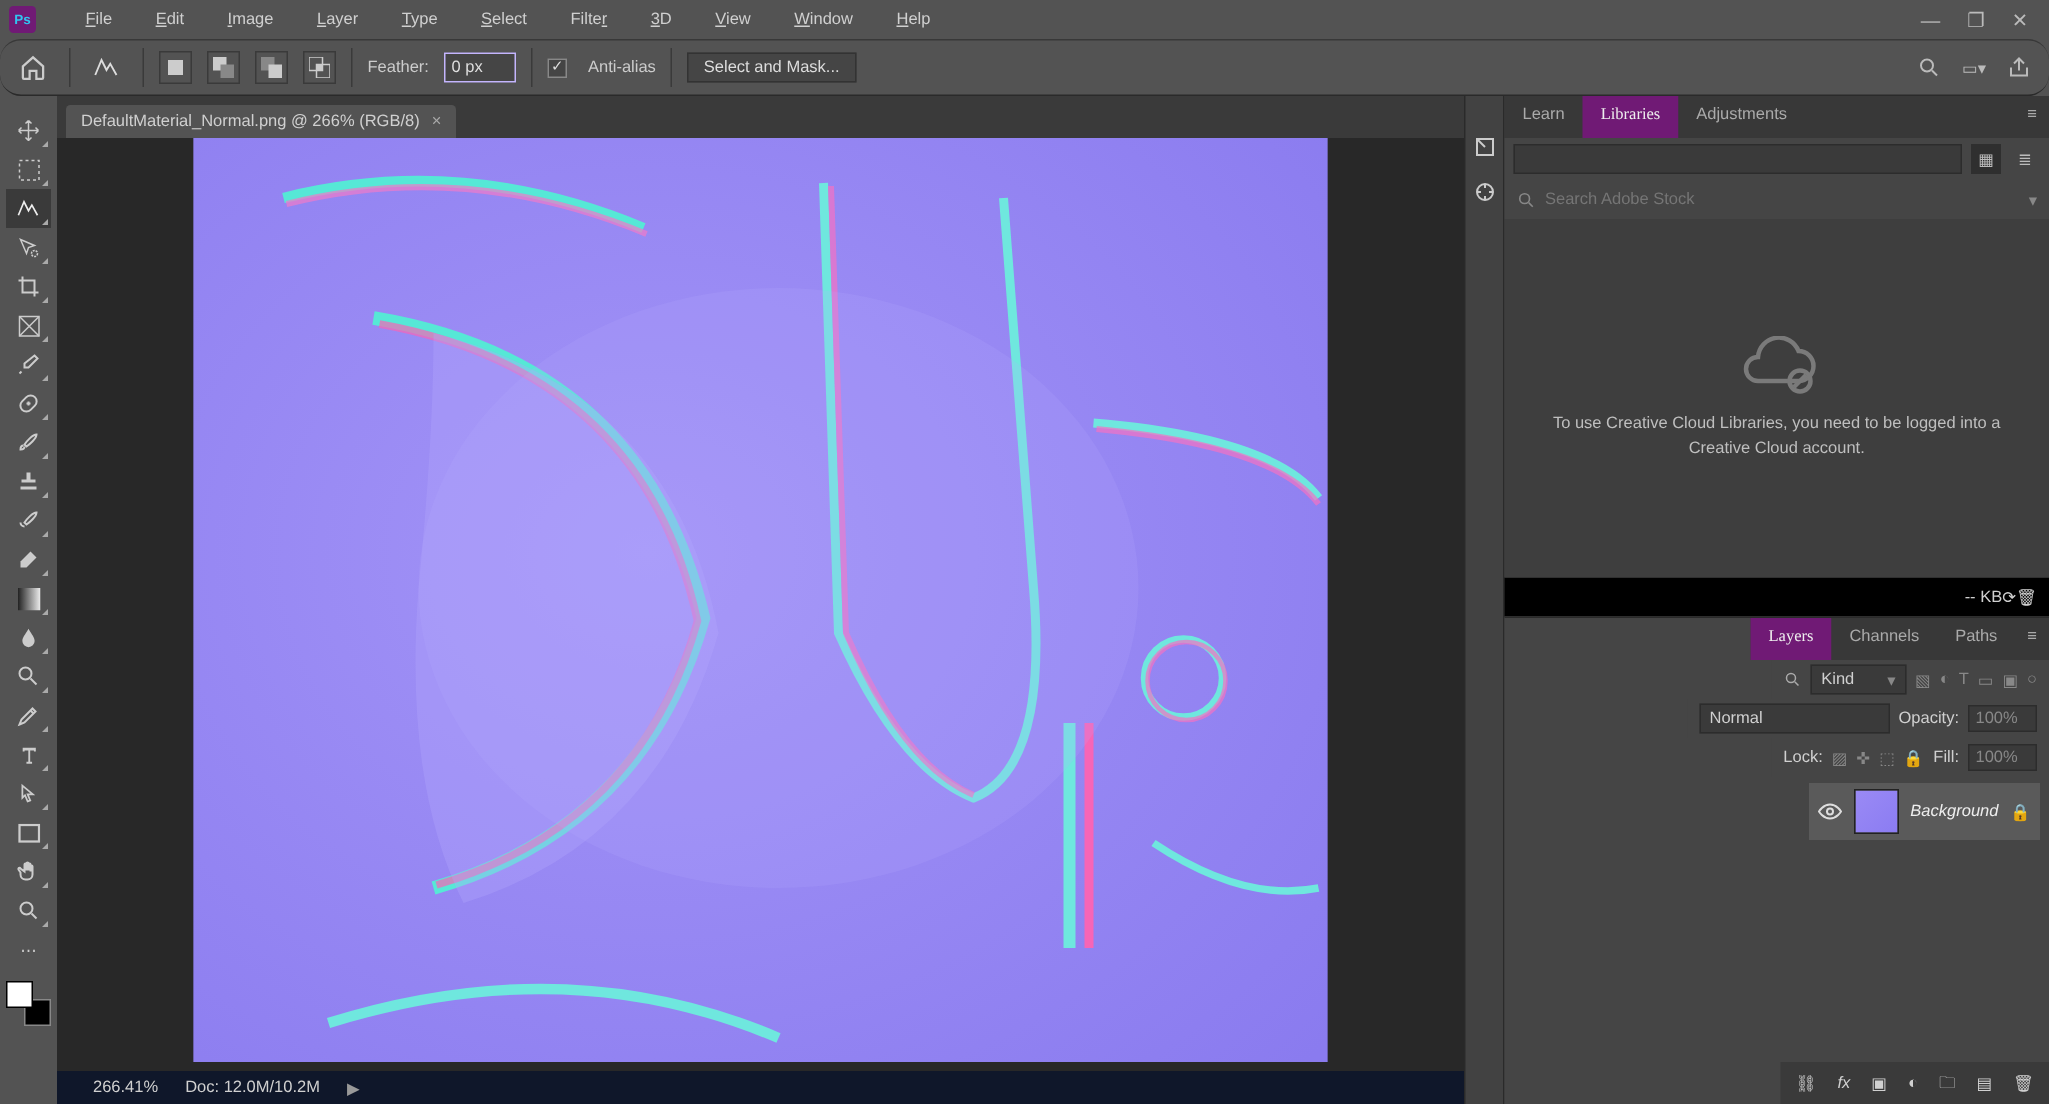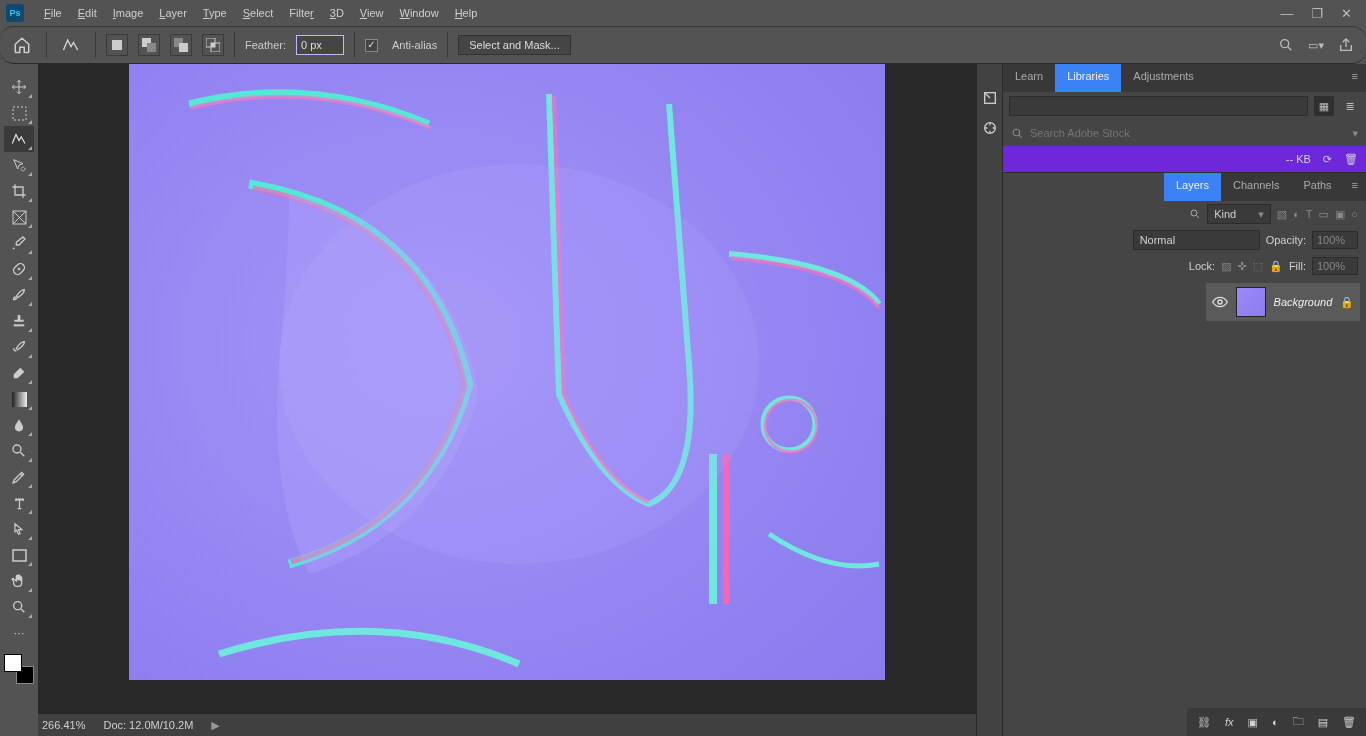--- a/index.html
+++ b/index.html
@@ -1,19 +1,19 @@
 <!DOCTYPE html>
 <html><head>
 <meta charset="utf-8">
 <style>
 * { box-sizing: border-box; margin: 0; padding: 0; font-family: "Segoe UI", Tahoma, sans-serif; font-size: 11px; color: #d0d0d0; user-select: none; }
 body { width: 1366px; height: 736px; background: #535353; overflow: hidden; display: flex; flex-direction: column; }
 .menubar { height: 26px; background: #535353; display: flex; align-items: center; padding: 0 6px; }
-.ps-logo { width: 18px; height: 18px; background:#0c4a6e; border-radius:3px; display:flex; align-items:center; justify-content:center; font-size:9px; font-weight:bold; color:#31c5f0; margin-right:12px;}
-.menubar .mi { padding: 4px 8px; cursor: default; }
+.ps-logo { width: 18px; height: 18px; background:#701a75; border-radius:3px; display:flex; align-items:center; justify-content:center; font-size:9px; font-weight:bold; color:#31c5f0; margin-right:12px;}
+.menubar .mi { padding: 4px 8px; cursor: default; margin-left: 13px; }
 .menubar .mi u { text-decoration: underline; }
 .win-controls { margin-left:auto; display:flex; gap:18px; padding-right:8px;}
 .win-controls span { font-size:13px; color:#bbb;}
 .optbar { height: 38px; background:#535353; border-top:1px solid #383838; border-bottom:1px solid #2a2a2a; display:flex; align-items:center; padding:0 8px; gap:10px;border-radius:14px;}
 .home-icon, .tool-indicator { width:28px; height:28px; display:flex; align-items:center; justify-content:center; }
 .divider { width:1px; height:26px; background:#3a3a3a; }
 .opt-btn { width:22px; height:22px; border:1px solid #3a3a3a; display:flex; align-items:center; justify-content:center; background:#535353;}
 .opt-label { color:#ccc; }
 .opt-input { width:48px; height:20px; background:#454545; border:1px solid #c4b5fd; color:#ddd; padding:0 4px; }
 .checkbox { width:13px; height:13px; border:1px solid #888; background:#454545; display:inline-flex; align-items:center; justify-content:center; margin-right:4px;}
@@ -28,38 +28,38 @@
 .toolbar .tbtn.sel::after{content:"";position:absolute;right:2px;bottom:2px;border-right:4px solid #aaa;border-top:4px solid transparent;}
 .swatches { margin-top:8px; width:30px; height:30px; position:relative;}
 .swatch-fg { position:absolute; top:0; left:0; width:18px; height:18px; background:#fff; border:1px solid #000;}
 .swatch-bg { position:absolute; bottom:0; right:0; width:18px; height:18px; background:#000; border:1px solid #888;}
 .doc-area { flex:1; display:flex; flex-direction:column; background:#282828; min-width:0;}
 .tabrow { height:28px; background:#3a3a3a; display:flex; align-items:flex-end; padding-left:6px;}
 .doc-tab { background:#535353; padding:5px 10px; border-top-left-radius:3px; border-top-right-radius:3px; display:flex; align-items:center; gap:8px; font-size:11px; color:#ddd;}
 .doc-tab .close { color:#aaa;}
 .canvas-wrap { flex:1; display:flex; justify-content:center; align-items:flex-start; overflow:hidden; position:relative;}
 .canvas { width:756px; height:616px; margin-top:0; background:linear-gradient(135deg,#9a8af5,#8b7cf2);}
-.status { height:22px; background:#404040; display:flex; align-items:center; gap:18px; padding:0 4px; font-size:11px; color:#ccc;}
+.status { height:22px; background:#0f172a; display:flex; align-items:center; gap:18px; padding:0 24px; font-size:11px; color:#ccc;}
 .status .arrow { color:#999;}
 .right-dock { width:26px; background:#424242; display:flex; flex-direction:column; align-items:center; gap:14px; padding-top:26px; border-left:1px solid #2a2a2a;}
 .right-dock span { color:#ccc;}
 .panel-col { width:364px; background:#454545; display:flex; flex-direction:column; border-left:1px solid #2a2a2a;}
 .panel-tabs { height:28px; background:#383838; display:flex; align-items:stretch;}
 .panel-tabs .pt { padding:6px 12px; color:#aaa; background:#383838;}
-.panel-tabs .pt.active { background:#3b82f6; color:#eee;}
+.panel-tabs .pt.active { background:#701a75; color:#eee;font-family:Liberation Serif, serif;}
 .panel-tabs .menu-icn { margin-left:auto; padding:6px 8px; color:#aaa;}
 .lib-row { height:28px; background:#454545; display:flex; align-items:center; padding:0 6px; gap:6px;}
 .lib-select { flex:1; height:20px; background:#3a3a3a; border:1px solid #2c2c2c;}
 .view-btn { width:20px; height:20px; display:flex; align-items:center; justify-content:center; color:#bbb;}
 .view-btn.active { background:#2f2f2f;}
 .search-row { height:26px; display:flex; align-items:center; padding:0 8px; gap:6px; background:#454545;}
 .search-row input { flex:1; background:transparent; border:none; color:#888; outline:none;}
 .lib-body { flex: 0 0 239px; background:#3e3e3e; display:flex; flex-direction:column; align-items:center; justify-content:center; text-align:center; padding:0 30px; gap:10px; color:#aaa; position:relative;}
 .cloud-icn { font-size:40px; color:#7a7a7a;}
-.lib-footer { height:26px; background:#6d28d9; display:flex; align-items:center; justify-content:flex-end; gap:12px; padding:0 8px; color:#999;}
+.lib-footer { height:26px; background:#000000; display:flex; align-items:center; justify-content:flex-end; padding:0 8px; color:#999;}
 .layers-panel { flex:1; display:flex; flex-direction:column; background:#454545; border-top:1px solid #2a2a2a;align-items:flex-end;}
 .filter-row, .blend-row, .lock-row { height:26px; display:flex; align-items:center; gap:6px; padding:0 8px; background:#454545; color:#999;}
 .filter-row .kind { background:#3a3a3a; border:1px solid #2c2c2c; height:20px; padding:0 6px; display:flex; align-items:center; gap:4px; color:#ccc;}
 .mini-icn { color:#888;}
 .blend-row .blend-select { width:127px; height:20px; background:#3a3a3a; border:1px solid #2c2c2c; display:flex; align-items:center; padding:0 6px; color:#888;}
 .blend-row .op-input, .lock-row .fill-input { width:46px; height:18px; background:#3a3a3a; border:1px solid #2c2c2c; padding:0 4px; color:#888;}
 .layer-list { flex:1; background:#454545; padding:4px 6px;}
 .layer-row { height:38px; background:#5a5a5a; display:flex; align-items:center; gap:8px; padding:0 6px;}
 .eye { color:#ddd;}
 .thumb { width:30px; height:30px; background:linear-gradient(135deg,#9a8af5,#8b7cf2); border:1px solid #222;}
@@ -281,20 +281,26 @@
         </svg>
       </div>
     <div class="tbtn">⋯</div>
     <div class="swatches">
       <div class="swatch-bg"></div>
       <div class="swatch-fg"></div>
     </div>
   </div>
 
   <div class="doc-area">
+    <div class="tabrow">
+      <div class="doc-tab">
+        <span>DefaultMaterial_Normal.png @ 266% (RGB/8)</span>
+        <span class="close">×</span>
+      </div>
+    </div>
     <div class="canvas-wrap">
       <div class="canvas">
         <svg width="756" height="616" viewBox="0 0 756 616">
           <defs>
             <radialGradient id="bg1" cx="40%" cy="45%" r="80%">
               <stop offset="0" stop-color="#a394f7"></stop>
               <stop offset="1" stop-color="#8a7bef"></stop>
             </radialGradient>
           </defs>
           <rect width="756" height="616" fill="url(#bg1)"></rect>
@@ -355,20 +361,30 @@
     <div class="search-row">
       <span>
           <svg width="13" height="13" viewBox="0 0 24 24" fill="none" stroke="#888" stroke-width="2">
             <circle cx="10" cy="10" r="6"></circle>
             <path d="M20 20l-5-5"></path>
           </svg>
         </span>
       <input placeholder="Search Adobe Stock" style="">
       <span style="color:#888">▾</span>
     </div>
+    <div class="lib-body">
+      <div class="cloud-icn">
+        <svg width="54" height="40" viewBox="0 0 54 40" fill="none" stroke="#7a7a7a" stroke-width="3">
+            <path d="M41 30a10 10 0 0 0 0-20 14 14 0 0 0-27 4A8 8 0 0 0 14 30z"></path>
+            <circle cx="42" cy="30" r="7"></circle>
+            <path d="M38 34l8-8" stroke-width="3"></path>
+          </svg>
+      </div>
+      <div style="line-height:1.5;color:#bfbfbf">To use Creative Cloud Libraries, you need to be logged into a Creative Cloud account.</div>
+    </div>
     <div class="lib-footer">
       <span>-- KB</span>
       <span>⟳</span>
       <span>🗑</span>
     </div>
 
     <div class="layers-panel">
       <div class="panel-tabs">
         <div class="pt active">Layers</div>
         <div class="pt">Channels</div>

